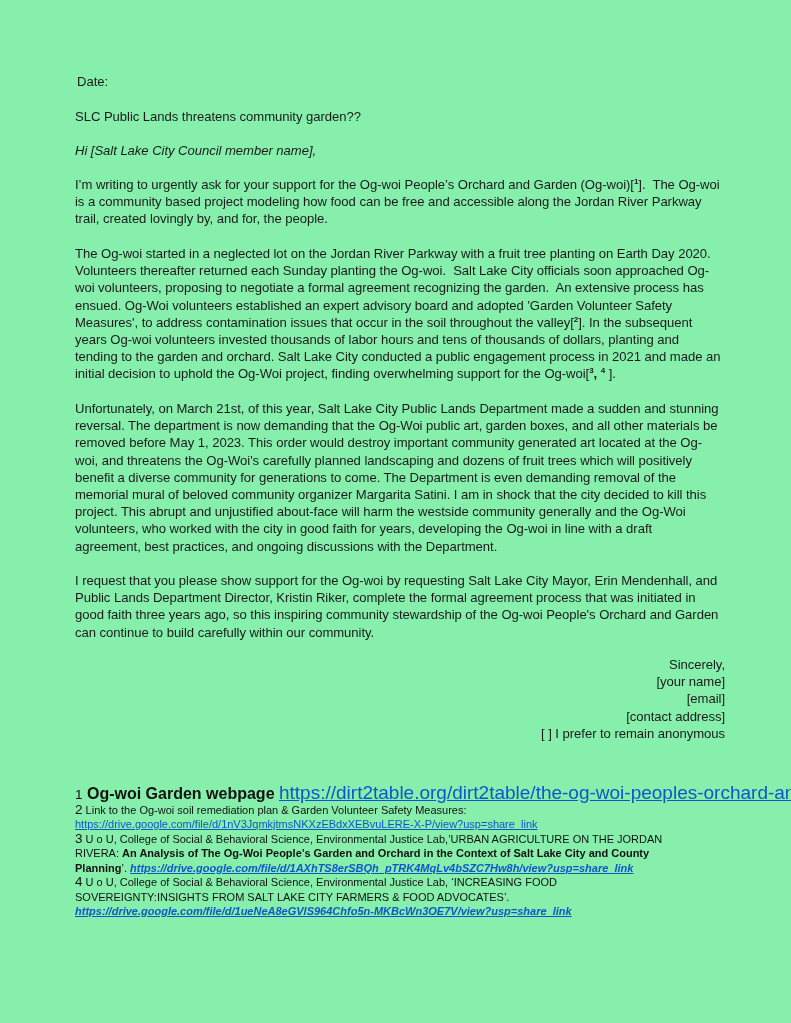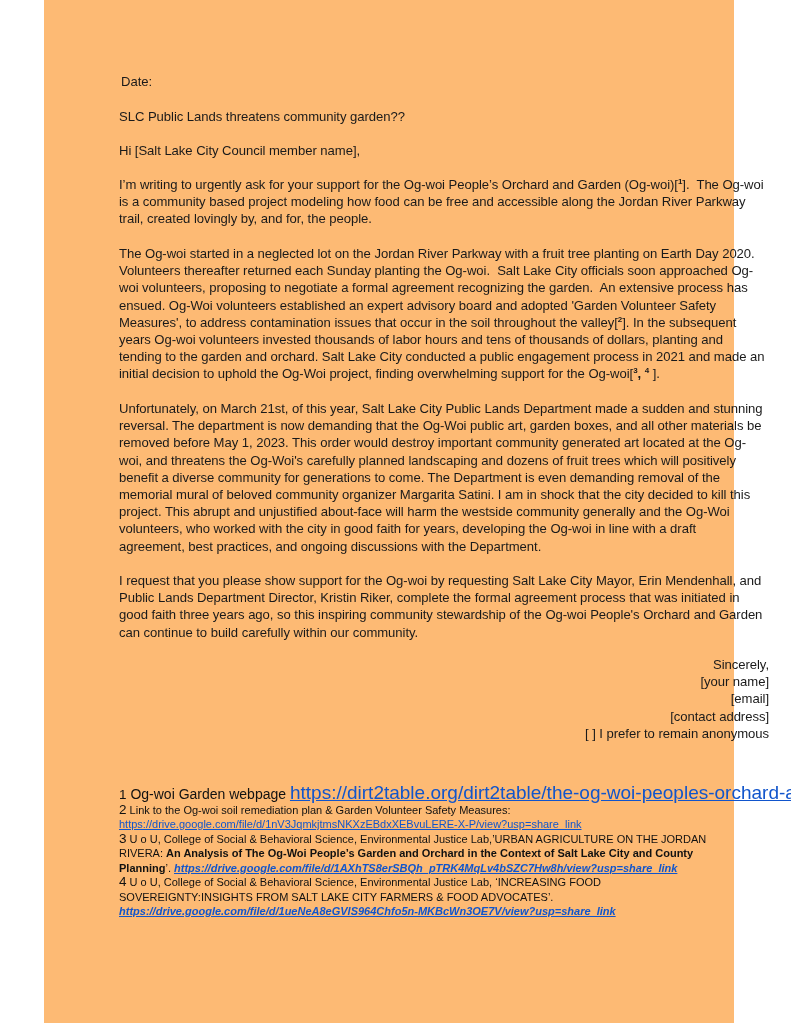--- a/index.html
+++ b/index.html
@@ -11,36 +11,35 @@
       width: 791px;
       height: 1023px;
       position: relative;
       overflow: hidden;
       font-family: "Liberation Sans", sans-serif;
       color: #1a1a1a;
     }
     .page {
       position: absolute;
       left: 0; top: 0;
-      width: 690px; height: 1023px;
-      background: #fdba74;
-      margin-left: 44px;
+      width: 791px; height: 1023px;
+      background: #86efac;
     }
     .body-text {
       position: absolute;
       left: 75px;
       width: 650px;
       font-size: 13.1px;
       line-height: 17.2px;
       letter-spacing: -0.05px;
     }
     .line { display: block; white-space: pre; }
     .date { top: 73px; left: 77px; }
     .subject { top: 108px; }
-    .greeting { top: 142px; }
+    .greeting { top: 142px; font-style: italic; }
     .p1 { top: 176px; }
     .p2 { top: 245px; }
     .p3 { top: 400px; }
     .p4 { top: 572px; }
     .sig { top: 656px; text-align: right; }
     sup {
       font-size: 8px;
       line-height: 0;
       vertical-align: 5px;
       font-weight: bold;
@@ -49,21 +48,21 @@
       position: absolute;
       left: 75px;
       top: 786px;
       width: 660px;
       font-size: 11px;
       line-height: 14.5px;
       color: #111;
     }
     .fn { display: block; }
     .fn-num { font-size: 13.5px; }
-    .fn1 .fn-text { font-size: 14px; }
+    .fn1 .fn-text { font-size: 16px; font-weight: bold; }
     .fn1 .fn-link { font-size: 19px; }
     a.fn-link {
       color: #1155cc;
       text-decoration: underline;
       white-space: nowrap;
     }
     a.italic { font-style: italic; font-weight: bold; }
     .bold { font-weight: bold; }
     .fn-line { display: block; white-space: nowrap; }
   </style>

